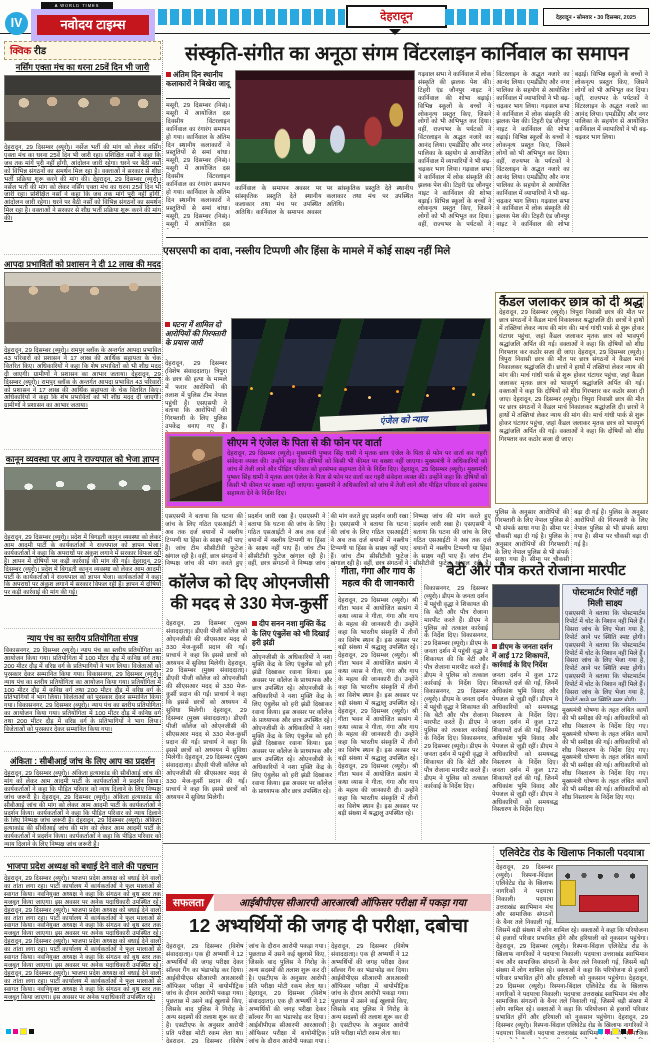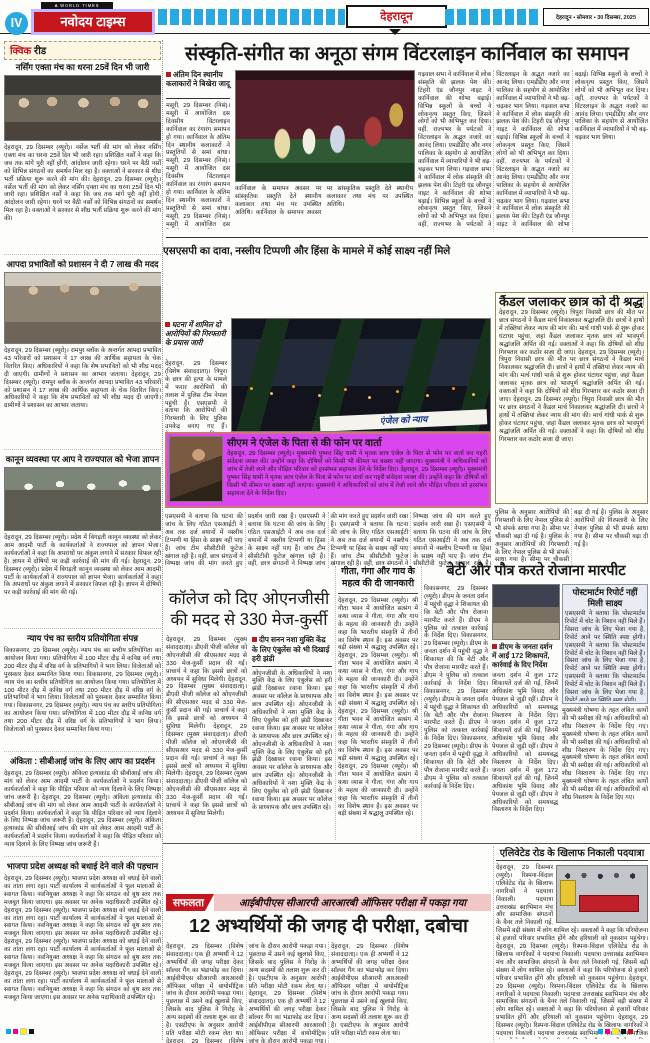--- a/index.html
+++ b/index.html
@@ -6,42 +6,42 @@
   .page{position:relative;width:650px;height:1043px;background:#fdfdfb;margin:0 auto;overflow:hidden;
         font-family:"Liberation Sans","DejaVu Sans",sans-serif;color:#1a1a1a;}
   
   .masthead{position:absolute;left:0;top:4;width:650px;height:33px;border-bottom:1.5px solid #222;}
   .pg-circle{position:absolute;left:5px;top:12px;width:23px;height:23px;border-radius:50%;background:#2aa9e0;
              color:#fff;font-weight:bold;font-size:12px;line-height:23px;text-align:center;}
   .logo-wrap{position:absolute;left:31px;top:2px;width:124px;}
   .logo-tag{margin-left:10px;width:72px;height:7px;background:#141414;color:#fff;font-size:4px;letter-spacing:1px;
             line-height:7px;text-align:center;overflow:hidden;}
   .logo-red{height:20px;background:#c4161c;color:#fff;font-weight:bold;font-size:13px;line-height:20px;
-            text-align:center;border:3px solid #c4b5fd;overflow:hidden;white-space:nowrap;}
+            text-align:center;border:6px solid #c4b5fd;overflow:hidden;white-space:nowrap;}
   .stripe{position:absolute;top:9px;height:16px;background:repeating-linear-gradient(90deg,#2aa9e0 0 9px,#fff 9px 12px);}
   .stripe.s1{left:158px;width:187px;}
   .stripe.s2{left:445px;width:95px;}
   .tab{position:absolute;left:346px;top:5px;width:97px;height:19px;background:#fff;border:2px solid #161616;
        color:#c4161c;font-weight:bold;font-size:11.5px;line-height:19px;text-align:center;overflow:hidden;white-space:nowrap;}
   .tab-ptr{position:absolute;left:389px;top:29px;width:0;height:0;border-left:6px solid transparent;
            border-right:6px solid transparent;border-top:6px solid #161616;}
   .datebox{position:absolute;left:543px;top:8px;width:104px;height:16px;border:1px solid #111;
            font-size:5.6px;line-height:16px;text-align:center;overflow:hidden;white-space:nowrap;font-weight:bold;}
   
   .news{font-size:6.2px;line-height:7.9px;text-align:justify;color:#1b1b1b;overflow:hidden;}
   .ph{position:relative;overflow:hidden;border:1px solid #7a7a72;}
   .sq{display:inline-block;width:5px;height:5px;background:#c4161c;margin-right:2px;}
   .vsep{position:absolute;width:0;border-left:1px dotted #999;}
   .hsep{position:absolute;height:0;border-top:1px solid #666;}
   .red{color:#c4161c;}
   
   .qr-col{position:absolute;left:4px;top:41px;width:157px;height:980px;overflow:hidden;}
   .qr-header{border:1px dashed #a89b70;background:#fcf6e2;height:15px;padding:1px 5px;font-size:10px;
              font-weight:bold;line-height:15px;overflow:hidden;}
-  .qr-story{margin-bottom:3px;}
+  .qr-story{margin-bottom:3px;text-decoration:underline;}
   .qr-story + .qr-story{border-top:1px dotted #bbb;padding-top:2px;}
   .qr-head{font-size:8.4px;font-weight:bold;text-align:center;white-space:nowrap;overflow:hidden;
            height:12px;line-height:12px;margin:1px 0 2px;}
   .qr-photo{width:100%;margin-bottom:2px;}
   
   .ph-sit{background:radial-gradient(10px 9px at 12% 42%,#d9c6a9 0 50%,transparent 55%),
     radial-gradient(10px 9px at 30% 40%,#cdb394 0 50%,transparent 55%),
     radial-gradient(10px 9px at 50% 42%,#d9c6a9 0 50%,transparent 55%),
     radial-gradient(10px 9px at 70% 40%,#c4ab8c 0 50%,transparent 55%),
     radial-gradient(10px 9px at 88% 43%,#d9c6a9 0 50%,transparent 55%),
@@ -110,21 +110,21 @@
   .cm-box{position:absolute;left:2px;top:192px;width:326px;height:76px;border:2px solid #d4737b;background:#d946ef;
           padding:2px;box-sizing:border-box;display:flex;gap:4px;}
   .cm-right{flex:1;overflow:hidden;}
   .cm-title{font-size:10px;font-weight:bold;white-space:nowrap;overflow:hidden;height:13px;line-height:13px;}
   .below-cm{position:absolute;left:2px;top:272px;width:326px;height:56px;column-count:4;column-gap:5px;
             column-rule:1px dotted #bbb;column-fill:auto;}
   .right-below{position:absolute;left:332px;top:268px;width:153px;height:60px;column-count:2;column-gap:5px;
             column-rule:1px dotted #bbb;column-fill:auto;}
   
   .college{position:absolute;left:166px;top:572px;width:166px;height:268px;overflow:hidden;}
-  .col-head{font-size:16.5px;font-weight:400;text-align:center;line-height:21px;height:44px;overflow:hidden;margin-top:16px;}
+  .col-head{font-size:16.5px;font-weight:700;text-align:center;line-height:21px;height:44px;overflow:hidden;}
   .col-row{display:flex;gap:5px;height:218px;margin-top:3px;}
   .col-row .c1{flex:1;}
   .col-row .c2{width:80px;flex:none;}
   .col-bullet{font-size:7.4px;font-weight:bold;line-height:9.5px;border-bottom:1px solid #333;padding-bottom:2px;margin-bottom:2px;}
   .geeta{position:absolute;left:338px;top:566px;width:80px;height:274px;overflow:hidden;}
   .geeta-head{font-size:9.2px;font-weight:bold;text-align:center;line-height:11.5px;border-bottom:1px solid #444;
               padding-bottom:2px;margin-bottom:2px;height:25px;overflow:hidden;}
   .beti{position:absolute;left:424px;top:560px;width:224px;height:280px;overflow:hidden;}
   .beti-head{font-size:14.5px;font-weight:800;text-align:center;white-space:nowrap;overflow:hidden;height:21px;line-height:21px;}
   .beti-row{display:flex;gap:4px;height:254px;margin-top:3px;}
@@ -176,21 +176,21 @@
       <span class="red">क्विक</span><span> रीड</span>
     </div>
 
     <div class="qr-story">
       <div class="qr-head">नर्सिंग एक्ता मंच का धरना 25वें दिन भी जारी</div>
       <div class="ph ph-sit qr-photo" style="height:64px;"></div>
       <div class="news" style="height:108px;">देहरादून, 29 दिसम्बर (ब्यूरो)। नर्सेज भर्ती की मांग को लेकर नर्सिंग एक्ता मंच का धरना 25वें दिन भी जारी रहा। प्रशिक्षित नर्सों ने कहा कि जब तक मांगें पूरी नहीं होंगी, आंदोलन जारी रहेगा। धरने पर बैठी नर्सों को विभिन्न संगठनों का समर्थन मिल रहा है। वक्ताओं ने सरकार से शीघ्र भर्ती प्रक्रिया शुरू करने की मांग की। देहरादून, 29 दिसम्बर (ब्यूरो)। नर्सेज भर्ती की मांग को लेकर नर्सिंग एक्ता मंच का धरना 25वें दिन भी जारी रहा। प्रशिक्षित नर्सों ने कहा कि जब तक मांगें पूरी नहीं होंगी, आंदोलन जारी रहेगा। धरने पर बैठी नर्सों को विभिन्न संगठनों का समर्थन मिल रहा है। वक्ताओं ने सरकार से शीघ्र भर्ती प्रक्रिया शुरू करने की मांग की।</div>
     </div>
 
     <div class="qr-story">
-      <div class="qr-head">आपदा प्रभावितों को प्रशासन ने दी 7 लाख की मदद</div>
+      <div class="qr-head">आपदा प्रभावितों को प्रशासन ने दी 12 लाख की मदद</div>
       <div class="ph ph-cheque qr-photo" style="height:70px;"></div>
       <div class="news" style="height:100px;">देहरादून, 29 दिसम्बर (ब्यूरो)। रामपुर ब्लॉक के अन्तर्गत आपदा प्रभावित 43 परिवारों को प्रशासन ने 17 लाख की आर्थिक सहायता के चेक वितरित किए। अधिकारियों ने कहा कि शेष प्रभावितों को भी शीघ्र मदद दी जाएगी। ग्रामीणों ने प्रशासन का आभार जताया। देहरादून, 29 दिसम्बर (ब्यूरो)। रामपुर ब्लॉक के अन्तर्गत आपदा प्रभावित 43 परिवारों को प्रशासन ने 17 लाख की आर्थिक सहायता के चेक वितरित किए। अधिकारियों ने कहा कि शेष प्रभावितों को भी शीघ्र मदद दी जाएगी। ग्रामीणों ने प्रशासन का आभार जताया।</div>
     </div>
 
     <div class="qr-story">
       <div class="qr-head">कानून व्यवस्था पर आप ने राज्यपाल को भेजा ज्ञापन</div>
       <div class="ph ph-aap qr-photo" style="height:62px;"></div>
       <div class="news" style="height:92px;">देहरादून, 29 दिसम्बर (ब्यूरो)। प्रदेश में बिगड़ती कानून व्यवस्था को लेकर आम आदमी पार्टी के कार्यकर्ताओं ने राज्यपाल को ज्ञापन भेजा। कार्यकर्ताओं ने कहा कि अपराधों पर अंकुश लगाने में सरकार विफल रही है। ज्ञापन में दोषियों पर कड़ी कार्रवाई की मांग की गई। देहरादून, 29 दिसम्बर (ब्यूरो)। प्रदेश में बिगड़ती कानून व्यवस्था को लेकर आम आदमी पार्टी के कार्यकर्ताओं ने राज्यपाल को ज्ञापन भेजा। कार्यकर्ताओं ने कहा कि अपराधों पर अंकुश लगाने में सरकार विफल रही है। ज्ञापन में दोषियों पर कड़ी कार्रवाई की मांग की गई।</div>
     </div>
 

